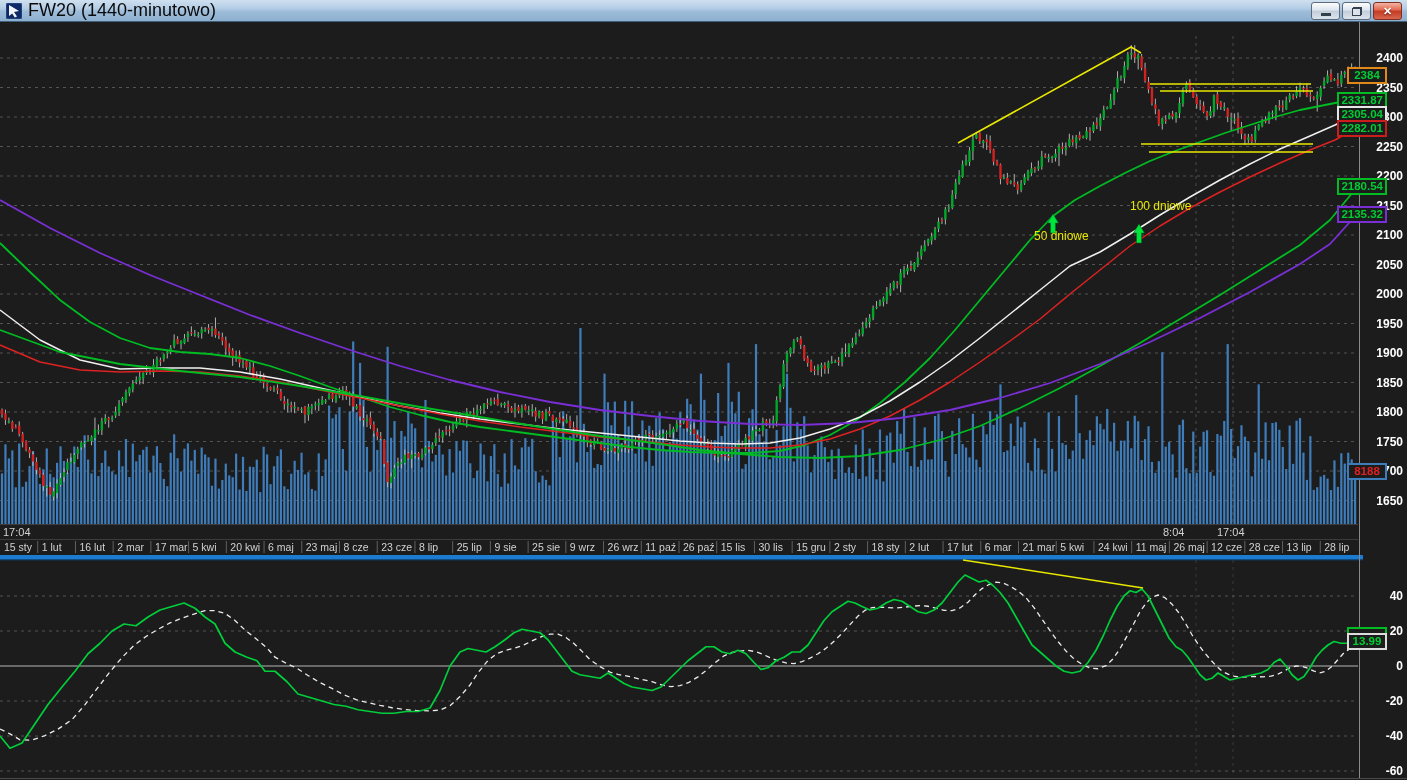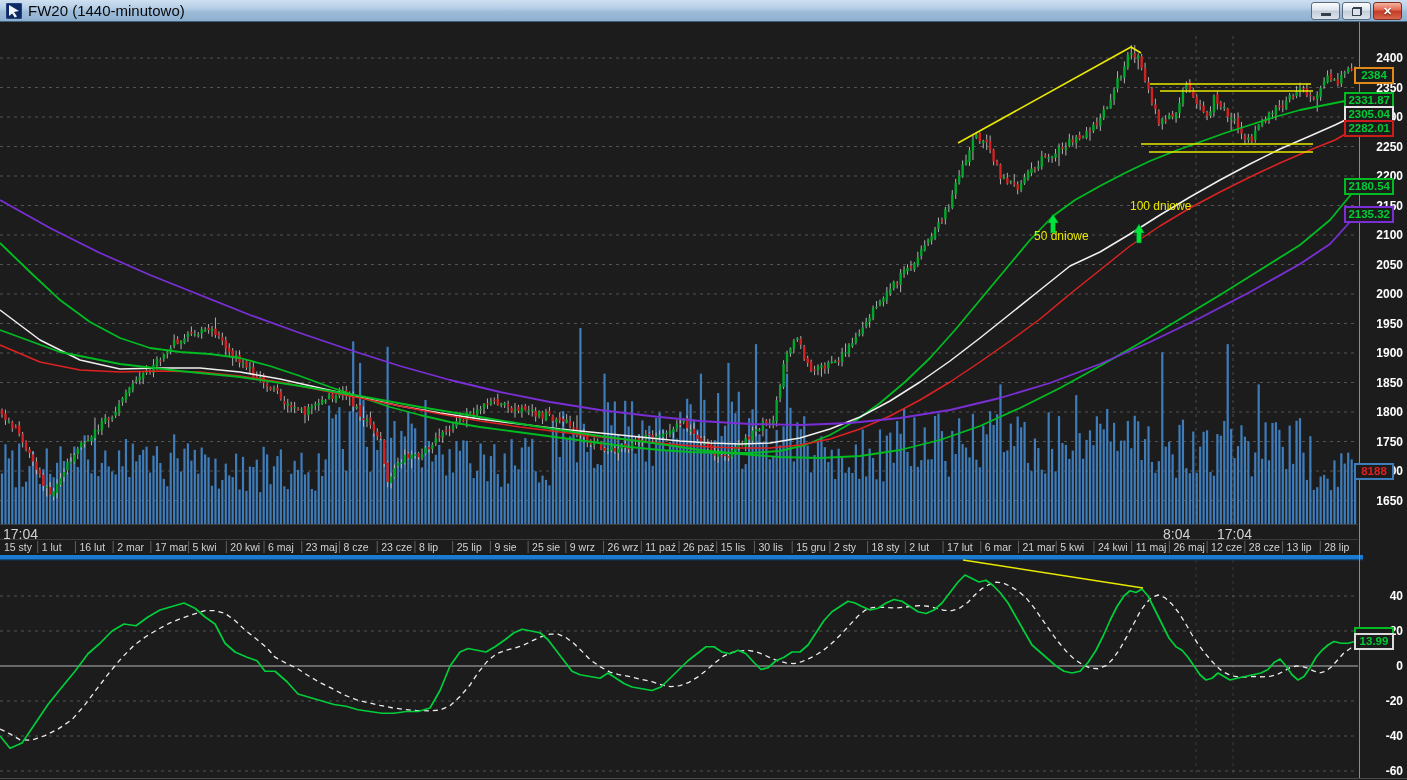--- a/index.html
+++ b/index.html
@@ -3,48 +3,48 @@
 <meta charset="utf-8">
 <style>
   html,body{margin:0;padding:0;background:#000;}
   .window{position:relative;width:1407px;height:780px;overflow:hidden;background:#161616;
     font-family:"Liberation Sans",sans-serif;}
   
   .titlebar{position:absolute;top:0;left:0;width:100%;height:22px;
     background:linear-gradient(#cfe0f0,#b4cde6 40%,#9dbcd9 55%,#8db0cf);
     border-bottom:1px solid #40607e;display:flex;align-items:center;padding:0 6px;box-sizing:border-box;}
   .app-icon{width:16px;height:16px;margin-right:6px;flex:0 0 auto;}
-  .title-text{font-size:15px;color:#0a0a0a;}
+  .title-text{font-size:18px;color:#0a0a0a;}
   .win-buttons{position:absolute;right:5px;top:2px;display:flex;gap:2px;}
   .wbtn{width:29px;height:18px;border:1px solid #5a6b7d;border-radius:3px;box-sizing:border-box;
     background:linear-gradient(#fdfdfd,#dde4ee 45%,#c3cdd9 50%,#dce3ed);
     display:flex;align-items:center;justify-content:center;cursor:default;}
   .wbtn.close{background:linear-gradient(#f3b4a4,#e2644c 45%,#c23a22 50%,#d9664f);border-color:#7e2f20;}
   .glyph-min{width:10px;height:3px;background:#33404e;margin-top:7px;}
   .glyph-restore{position:relative;width:10px;height:9px;}
   .glyph-restore .r1{position:absolute;right:0;top:0;width:7px;height:6px;border:1.5px solid #33404e;}
   .glyph-restore .r2{position:absolute;left:0;bottom:0;width:7px;height:6px;border:1.5px solid #33404e;background:#dbe2ec;}
   .glyph-x{color:#fff;font-size:11px;font-weight:bold;line-height:1;text-shadow:0 1px 1px #5a150a;}
   
   .chart-root{position:absolute;top:22px;left:0;width:1407px;height:584px;background:#1c1c1c;}
   svg text{font-family:"Liberation Sans",sans-serif;}
   
-  .pl{position:absolute;right:13px;min-width:40px;box-sizing:border-box;background:#1c1c1c;
+  .pl{position:absolute;right:20px;min-width:40px;box-sizing:border-box;background:#1c1c1c;
     color:#00cc33;font-size:11.5px;font-weight:bold;text-align:center;line-height:13px;
     padding:0 2px;border:2px solid #bef264;}
   .pl.b-orange{border-color:#e08818;}
   .pl.b-green{border-color:#00bb22;}
   .pl.b-white{border-color:#e6e6e6;}
   .pl.b-red{border-color:#cc1d1d;}
   .pl.b-purple{border-color:#7a2fd6;}
   .pl.b-blue{border-color:#3e7cba;color:#e02020;}
   .pl.osc-green-back{height:16px;border-color:#00bb22;}
   .pl.osc-white{border-color:#dcdcdc;}
   .anno{position:absolute;color:#e8e800;font-size:12px;white-space:nowrap;}
-  .tlabel{position:absolute;color:#d2d2d2;font-size:14px;white-space:nowrap;}
+  .tlabel{position:absolute;color:#d2d2d2;font-size:11px;white-space:nowrap;}
 </style>
 </head>
 <body>
 
 <div class="window">
   <div class="titlebar">
     <span class="app-icon">
       <svg width="16" height="16" viewBox="0 0 16 16">
         <rect x="0" y="0" width="16" height="16" rx="2" fill="#0d2a66" stroke="#35598f" stroke-width="1"></rect>
         <polygon points="3,2 13,8 8,9 11,13.5 8.8,14.5 6.2,10.5 3,13" fill="#f2f6fb"></polygon>

